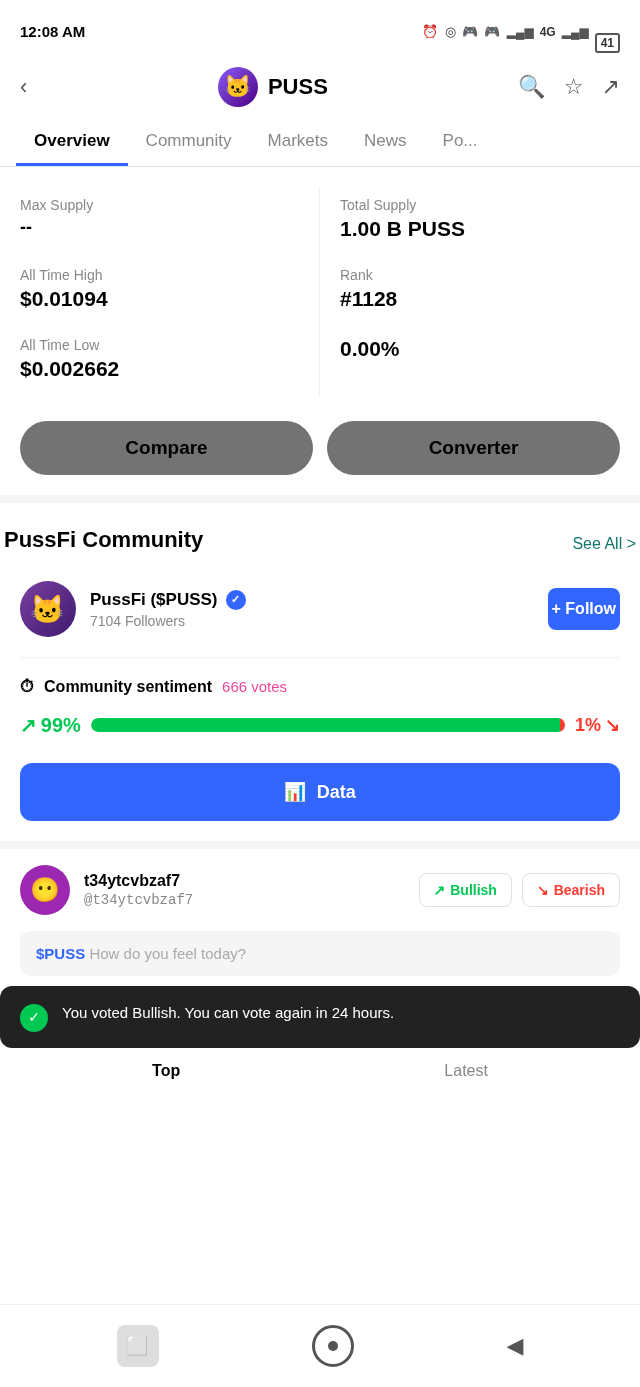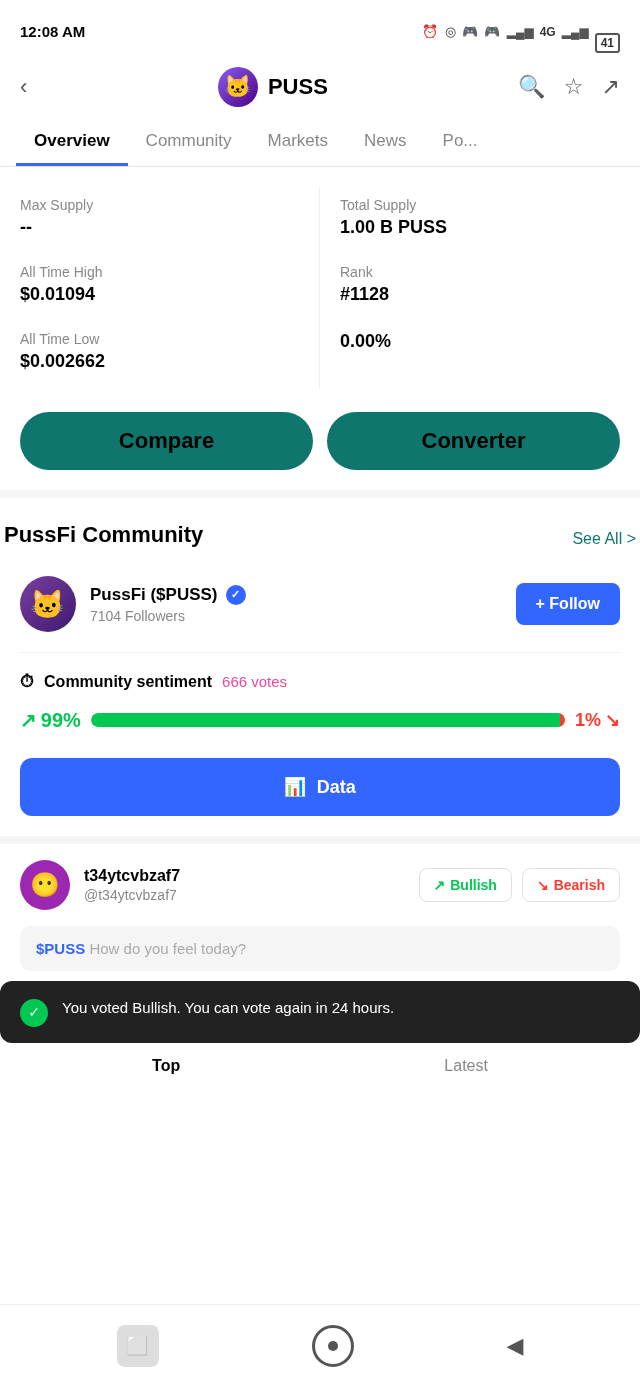--- a/index.html
+++ b/index.html
@@ -108,41 +108,41 @@
     }
     .stat-item:nth-child(even) {
       padding-left: 20px;
     }
     .stat-label {
       font-size: 14px;
       color: #888;
       margin-bottom: 4px;
     }
     .stat-value {
-      font-size: 18px;
+      font-size: 21px;
       font-weight: 600;
       color: #000;
     }
     .stat-value.dash {
       font-size: 18px;
     }
 
     
     .buttons-row {
       display: flex;
       gap: 14px;
       padding: 14px 20px 20px;
     }
     .action-btn {
       flex: 1;
       padding: 16px;
       border-radius: 30px;
-      background: #0f766e;
+      background: #737373;
       border: none;
-      font-size: 22px;
+      font-size: 19px;
       font-weight: 600;
       color: #000;
       cursor: pointer;
     }
 
     
     .section-header {
       display: flex;
       justify-content: space-between;
       align-items: flex-end;
@@ -204,21 +204,21 @@
     .community-followers {
       font-size: 14px;
       color: #888;
       margin-top: 3px;
     }
     .follow-btn {
       background: #3366FF;
       color: #fff;
       border: none;
       border-radius: 8px;
-      padding: 12px 20px;
+      padding: 12px 4px;
       font-size: 16px;
       font-weight: 600;
       cursor: pointer;
       white-space: nowrap;
       display: flex;
       align-items: center;
       gap: 6px;
     }
 
     
@@ -332,20 +332,21 @@
     .user-info { flex: 1; }
     .user-name {
       font-size: 16px;
       font-weight: 700;
       color: #000;
     }
     .user-handle {
       font-size: 14px;
       color: #888;
       margin-top: 2px;
+      font-family: Liberation Mono, monospace;
     }
     .vote-buttons {
       display: flex;
       gap: 10px;
     }
     .vote-btn {
       padding: 8px 14px;
       border-radius: 8px;
       border: 1px solid #e0e0e0;
       background: #fff;

